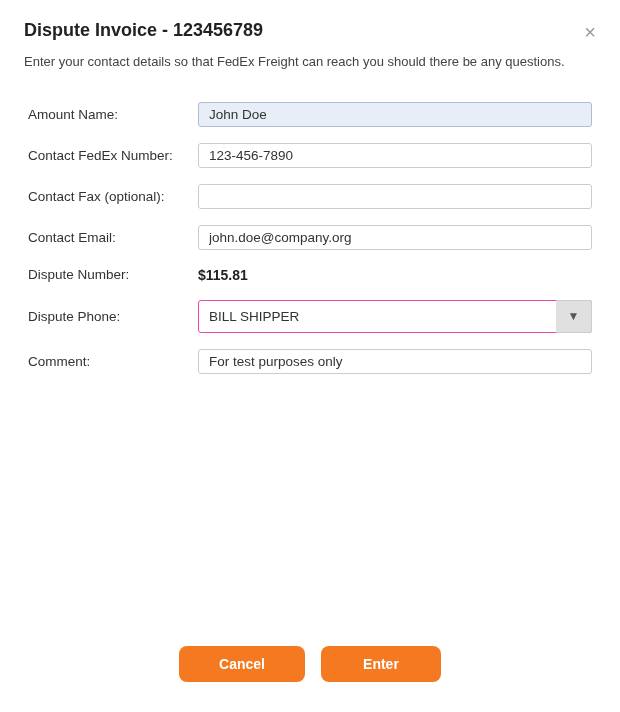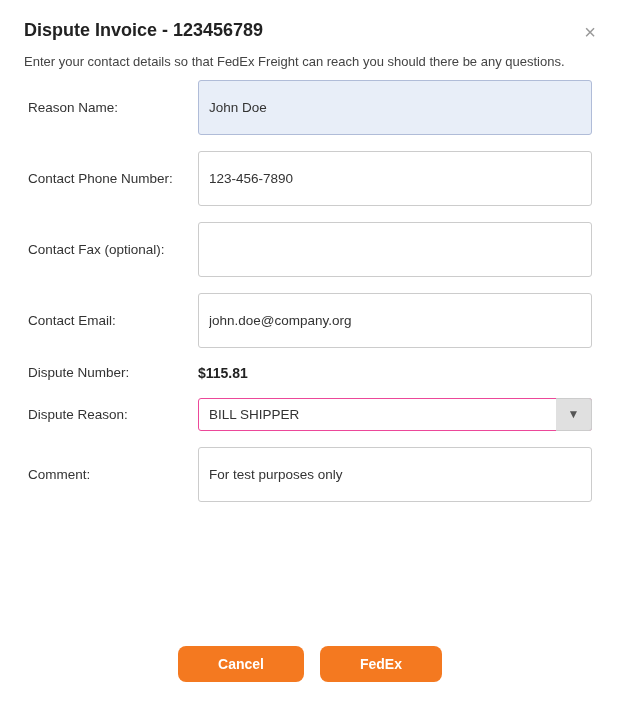--- a/index.html
+++ b/index.html
@@ -48,20 +48,21 @@
       color: #999;
       cursor: pointer;
       line-height: 1;
       padding: 0;
       margin-top: 2px;
     }
 
     .modal-description {
       font-size: 13px;
       color: #444;
+      margin-bottom: 22px;
       line-height: 1.5;
     }
 
     .form-table {
       width: 100%;
       border-collapse: collapse;
     }
 
     .form-table tr td {
       padding: 8px 4px;
@@ -71,21 +72,21 @@
     .form-table td:first-child {
       font-size: 13.5px;
       color: #333;
       white-space: nowrap;
       width: 170px;
       padding-right: 12px;
     }
 
     .form-input {
       width: 100%;
-      padding: 19px 10px;
+      padding: 4px 10px;
       font-size: 13.5px;
       border: 1px solid #ccc;
       border-radius: 3px;
       outline: none;
       color: #333;
     }
 
     .form-input.highlighted {
       background-color: #e8eef8;
       border-color: #b0bcd8;
@@ -172,27 +173,27 @@
   <div class="modal-header">
     <h2 class="modal-title">Dispute Invoice - 123456789</h2>
     <button class="close-btn">×</button>
   </div>
 
   <p class="modal-description">Enter your contact details so that FedEx Freight can reach you should there be any questions.</p>
 
   <table class="form-table">
     <tbody>
       <tr>
-        <td>Reason Name:</td>
+        <td>Amount Name:</td>
         <td>
           <input type="text" class="form-input highlighted" value="John Doe" style="">
         </td>
       </tr>
       <tr>
-        <td>Contact Phone Number:</td>
+        <td>Contact FedEx Number:</td>
         <td>
           <input type="text" class="form-input" value="123-456-7890" style="">
         </td>
       </tr>
       <tr>
         <td>Contact Fax (optional):</td>
         <td>
           <input type="text" class="form-input" style="">
         </td>
       </tr>
@@ -202,21 +203,21 @@
           <input type="text" class="form-input" value="john.doe@company.org" style="">
         </td>
       </tr>
       <tr>
         <td>Dispute Number:</td>
         <td>
           <span class="dispute-amount-value">$115.81</span>
         </td>
       </tr>
       <tr>
-        <td>Dispute Reason:</td>
+        <td>Dispute Phone:</td>
         <td>
           <div class="select-wrapper">
             <select>
               <option>BILL SHIPPER</option>
               <option>OVERCHARGE</option>
               <option>DAMAGED FREIGHT</option>
               <option>OTHER</option>
             </select>
             <div class="select-arrow">
               <span class="select-arrow-icon">▼</span>
@@ -228,15 +229,15 @@
         <td>Comment:</td>
         <td>
           <input type="text" class="form-input" value="For test purposes only" style="">
         </td>
       </tr>
     </tbody>
   </table>
 
   <div class="modal-footer">
     <button class="btn btn-cancel">Cancel</button>
-    <button class="btn btn-save">FedEx</button>
+    <button class="btn btn-save">Enter</button>
   </div>
 </div>
 
 </body></html>

